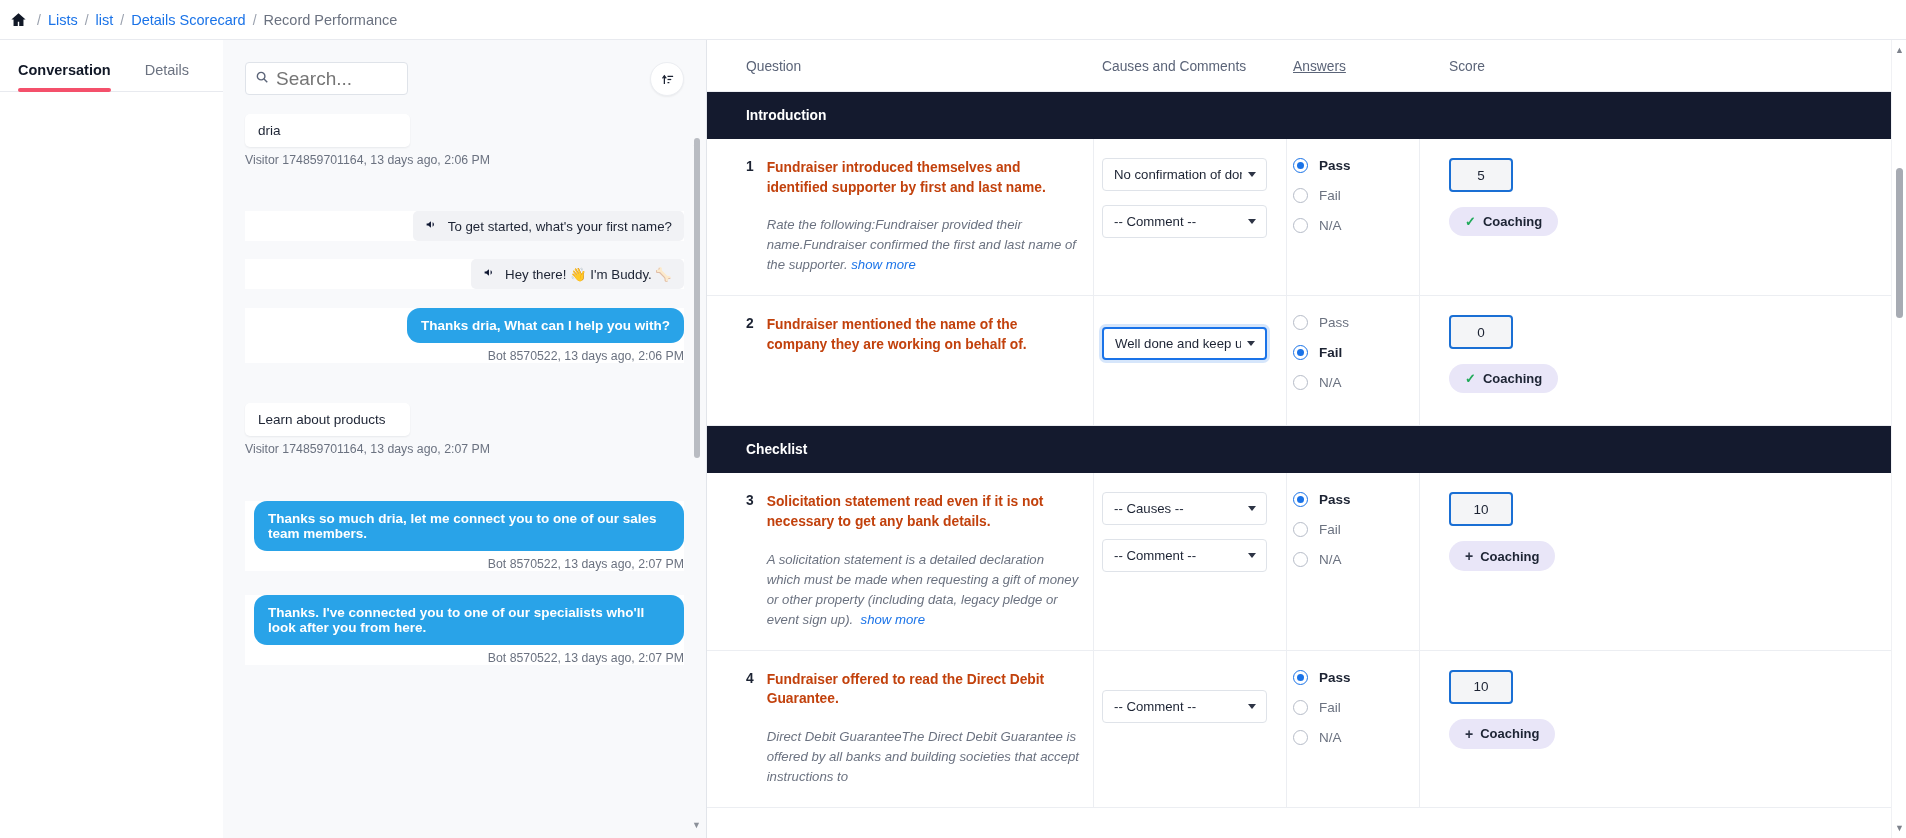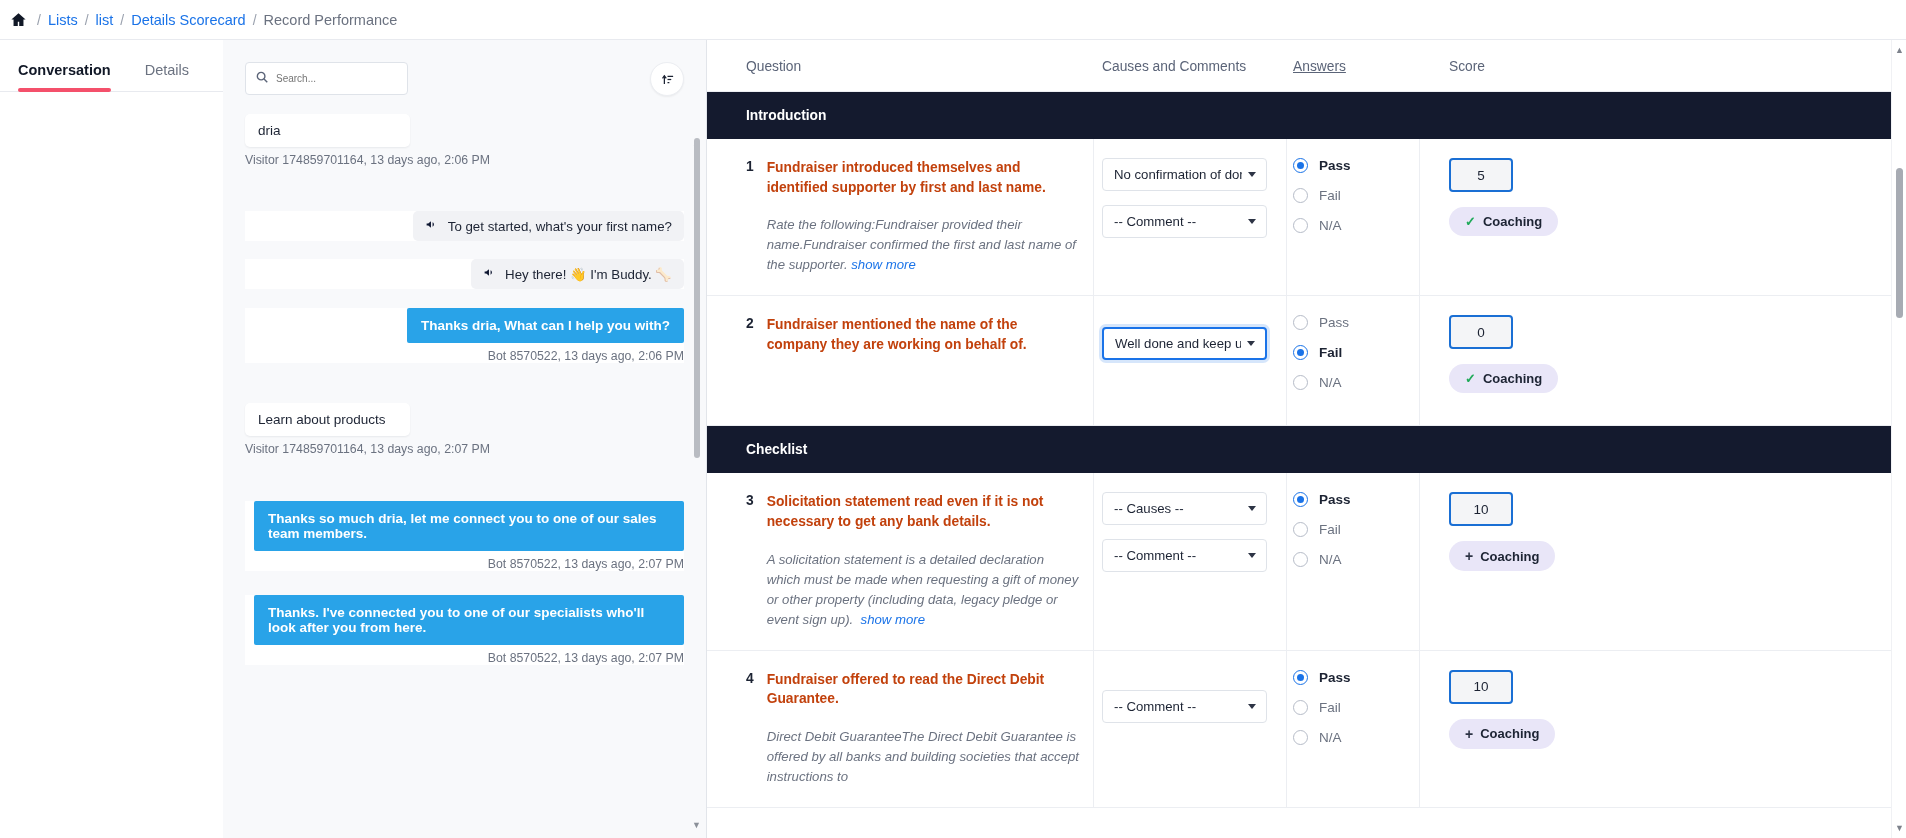--- a/index.html
+++ b/index.html
@@ -72,21 +72,21 @@
     width: 163px; height: 33px;
     background: #fff;
     border: 1px solid #dfe3e9;
     border-radius: 4px;
     display: flex; align-items: center;
     padding: 0 9px;
     gap: 7px;
   }
   .search-box input {
     border: none; outline: none;
-    font-size: 10px; color: #9aa1ae;
+    font-size: 19px; color: #9aa1ae;
     font-family: "Liberation Sans", sans-serif;
     background: transparent; width: 100%;
   }
   .sort-btn {
     width: 34px; height: 34px; border-radius: 50%;
     background: #fff; border: 1px solid #eceef2;
     display: flex; align-items: center; justify-content: center;
     cursor: pointer;
     box-shadow: 0 1px 2px rgba(0,0,0,.06);
   }
@@ -110,21 +110,21 @@
     background: #f1f2f5;
     border-radius: 5px;
     padding: 7px 12px;
     font-size: 13.3px;
     color: #1c2333;
   }
   .bubble-blue {
     display: inline-block;
     background: #29a3e8;
     color: #fff;
-    border-radius: 2px;
+    border-radius: 13px;
     padding: 10px 14px;
     font-size: 13.5px;
     font-weight: bold;
     max-width: 430px;
     text-align: left;
   }
   .meta {
     font-size: 12.3px; color: #6b7280;
     margin-top: 6px;
   }

